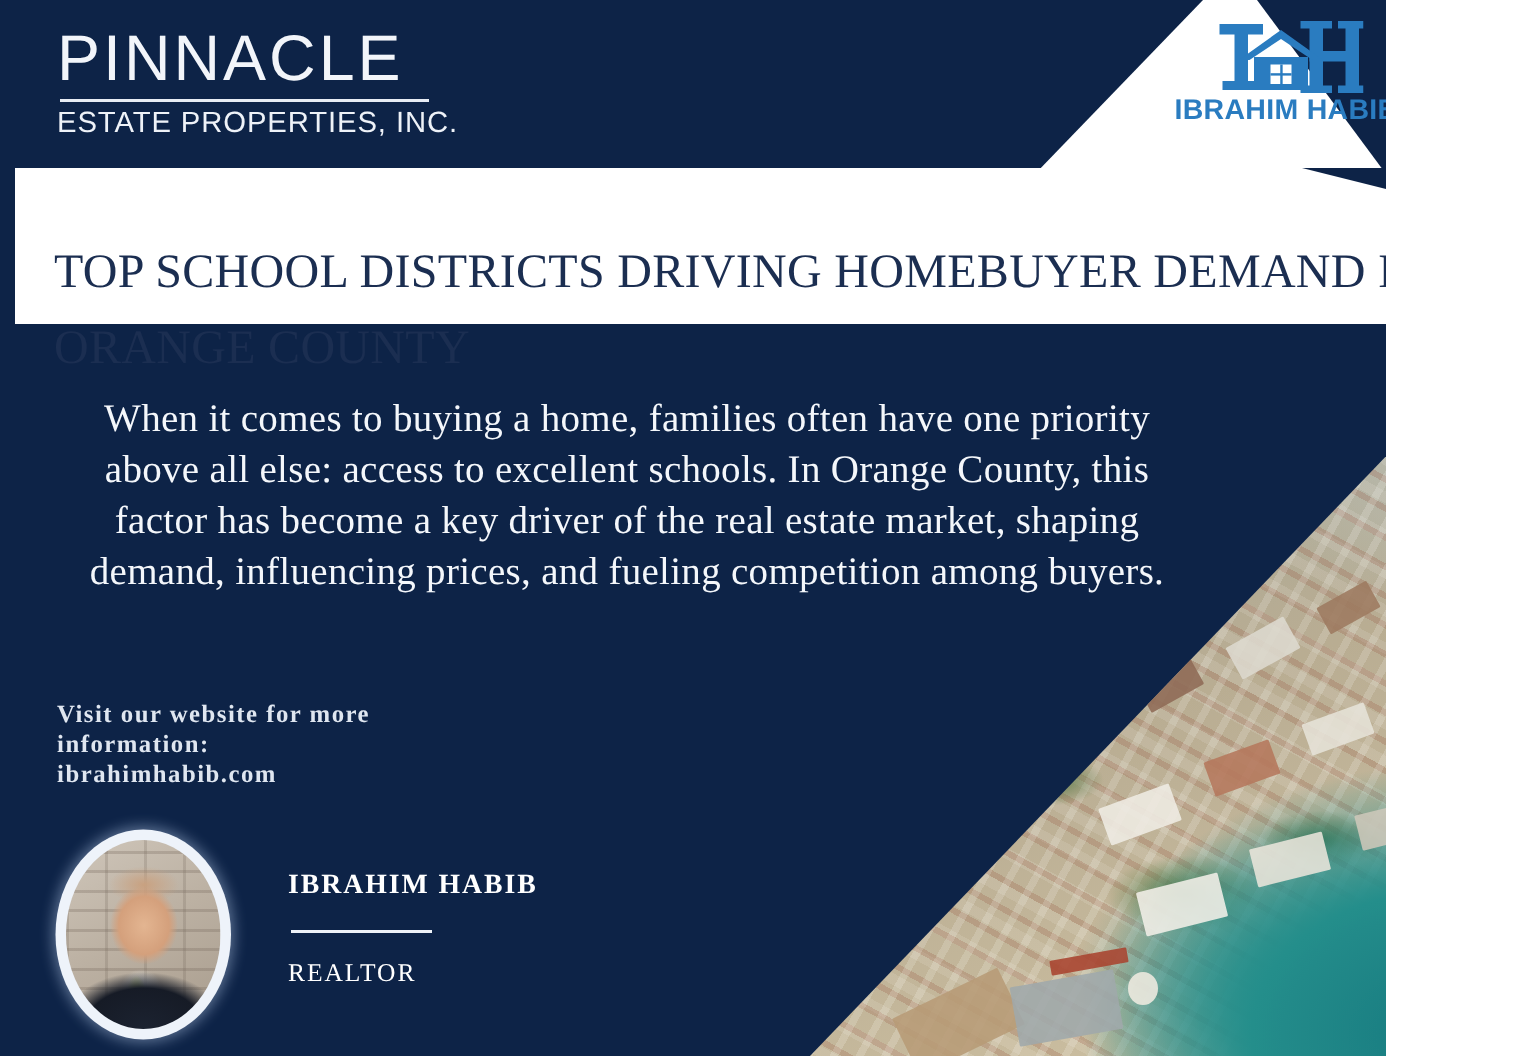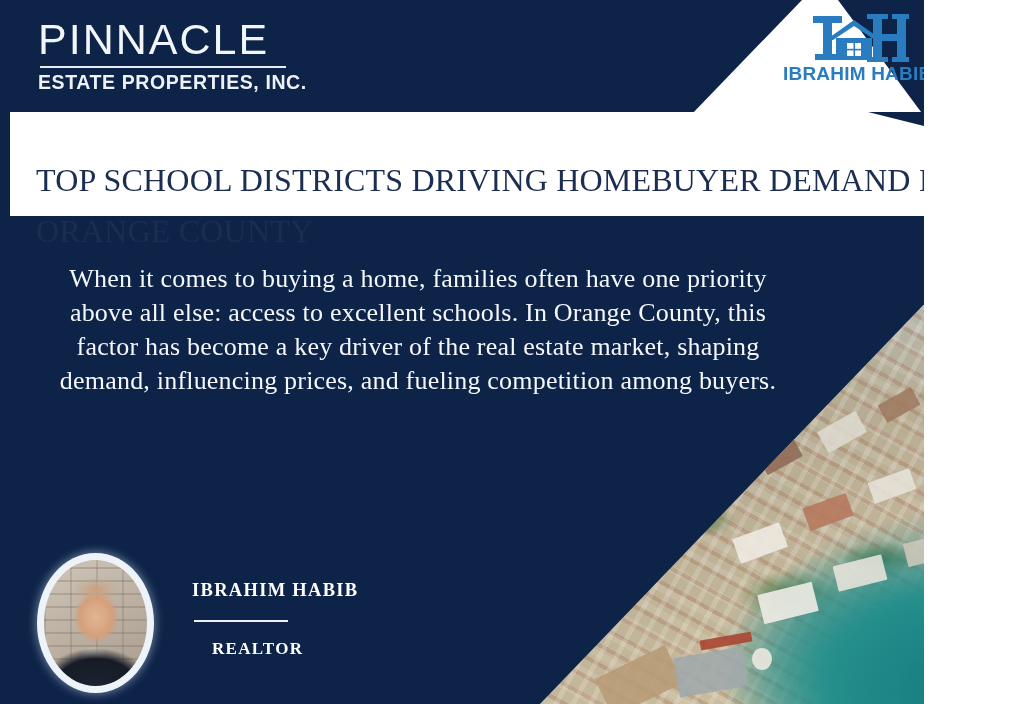--- a/index.html
+++ b/index.html
@@ -96,21 +96,21 @@
   }
   .pinnacle-rule {
     height: 1.5px;
     background: #e7ecf4;
     margin: 5px 0 5px 2px;
     width: 246px;
   }
   .pinnacle-sub {
     font-family: "Liberation Sans", sans-serif;
     font-size: 19.5px;
-    font-weight: 700;
+    font-weight: 400;
     letter-spacing: 0.6px;
     color: #eef2f8;
     line-height: 1;
     white-space: nowrap;
   }
 
   
   .ih-logo {
     position: absolute;
     top: 10px; left: 783px;
@@ -231,25 +231,24 @@
   }
   .agent-divider {
     width: 94px;
     height: 2px;
     background: #eef2f8;
     margin: 20px 0 18px 2px;
   }
   .agent-role {
     font-family: "Liberation Serif", serif;
     font-size: 17px;
-    font-weight: bold;
+    font-weight: normal;
     letter-spacing: 1.3px;
     color: #ffffff;
     line-height: 1;
-    margin-left: 20px;
   }
 </style>
 </head>
 <body>
 
 <div id="canvas">
 
   <div class="photo-layer">
     <div class="photo"></div>
 
@@ -309,20 +308,25 @@
     </svg>
     <div class="ih-name">IBRAHIM HABIB</div>
   </div>
 
   <div class="headline-band"></div>
   <div class="headline-notch"></div>
   <h1 class="headline-text">TOP SCHOOL DISTRICTS DRIVING HOMEBUYER DEMAND IN ORANGE COUNTY</h1>
 
   <p class="body-copy">When it comes to buying a home, families often have one priority above all else: access to excellent schools. In Orange County, this factor has become a key driver of the real estate market, shaping demand, influencing prices, and fueling competition among buyers.</p>
 
+  <div class="website-block">
+    <div>Visit our website for more</div>
+    <div>information:</div>
+    <div>ibrahimhabib.com</div>
+  </div>
 
   <div class="agent-photo-wrap">
     <div class="agent-ring"></div>
     <div class="agent-photo"></div>
   </div>
   <div class="agent-info">
     <div class="agent-name">IBRAHIM HABIB</div>
     <div class="agent-divider"></div>
     <div class="agent-role">REALTOR</div>
   </div>

